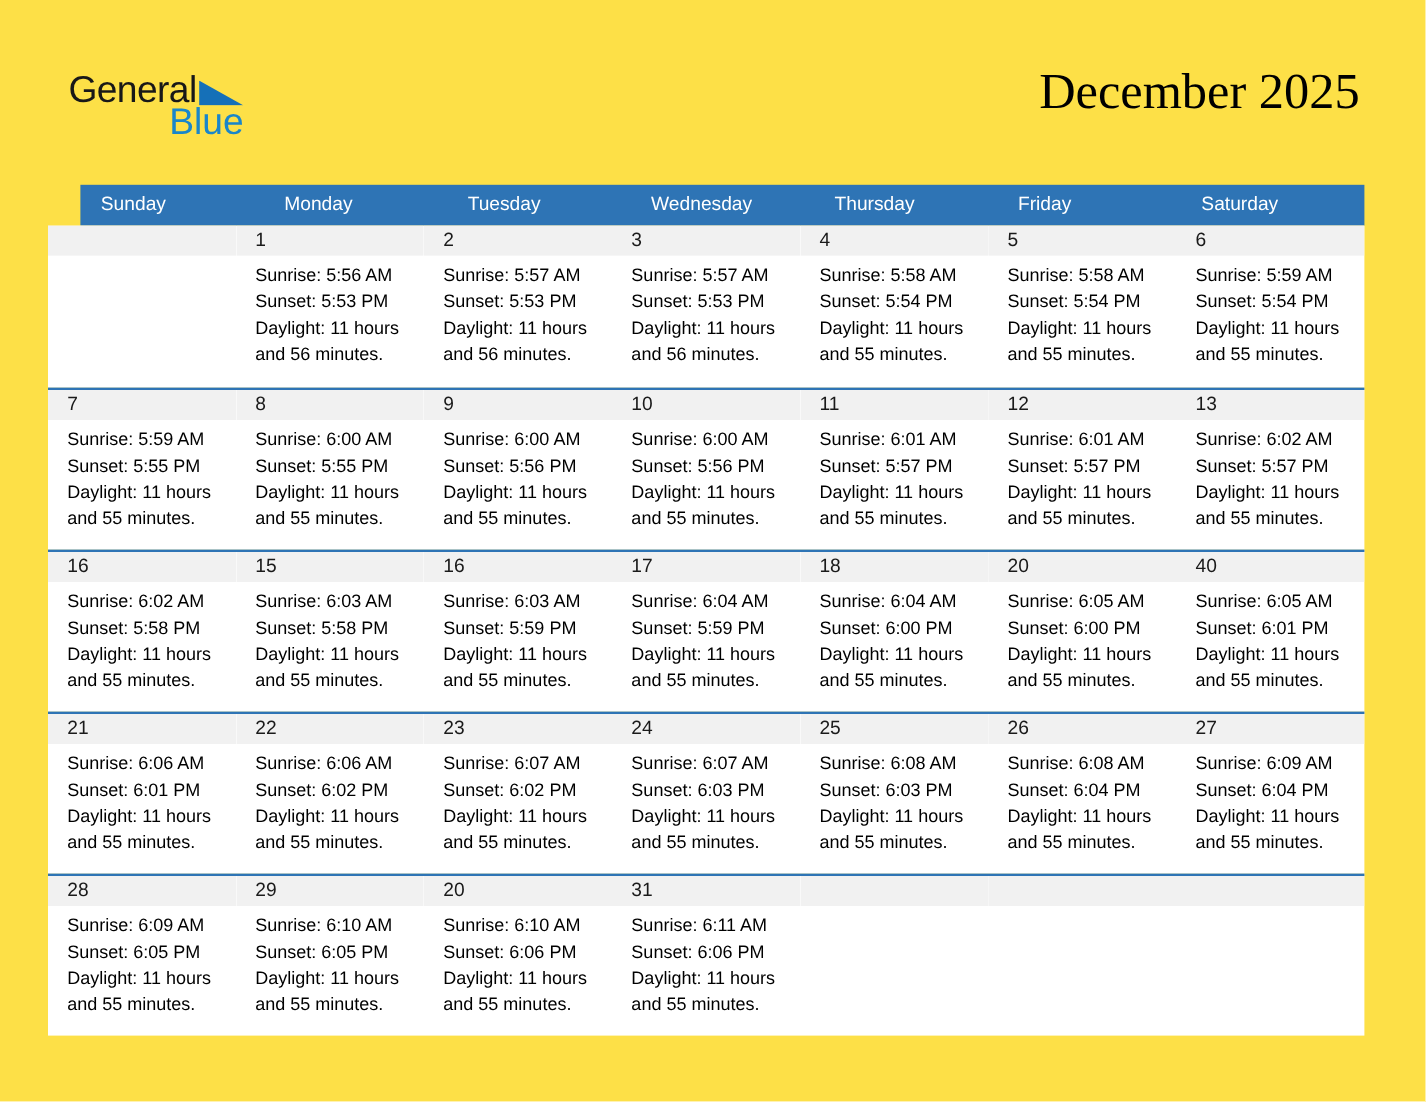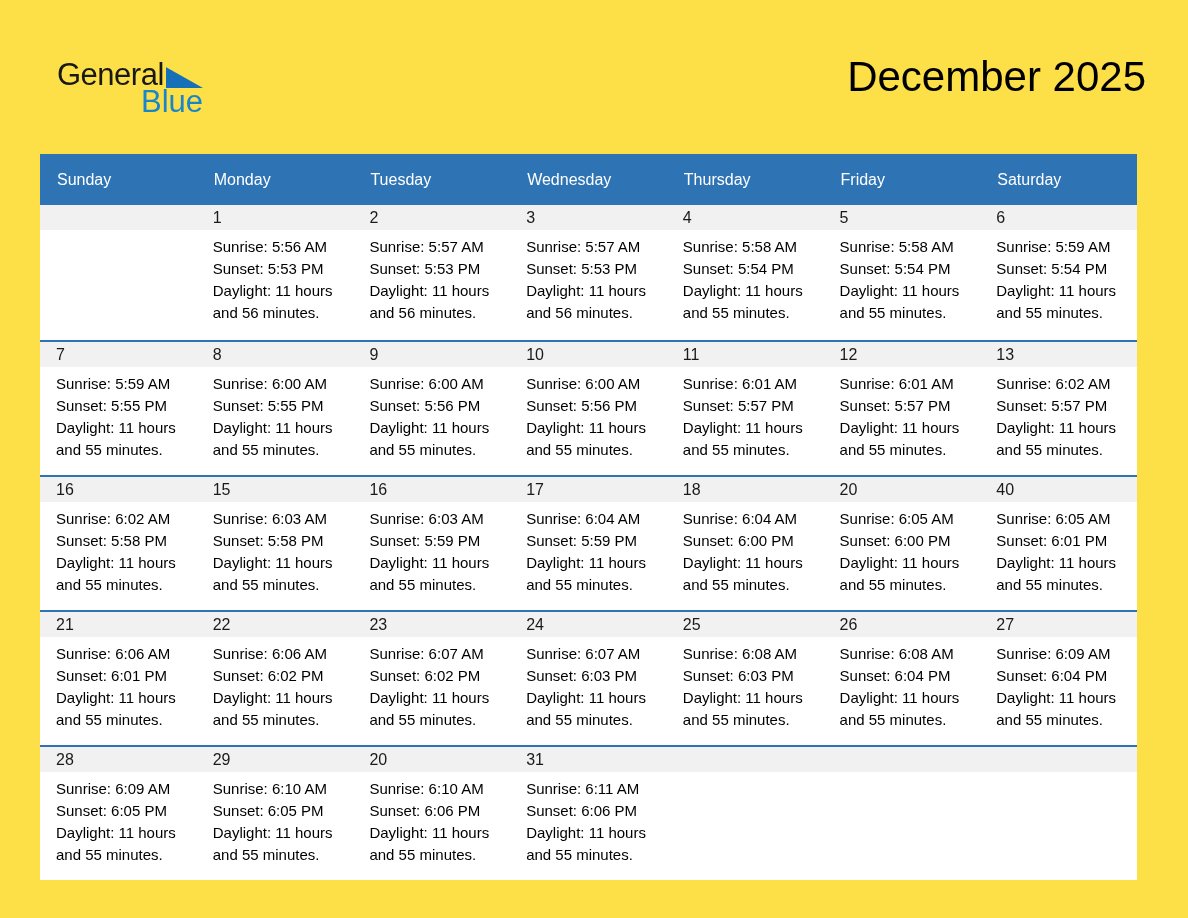--- a/index.html
+++ b/index.html
@@ -16,29 +16,29 @@
   .logo-row{display:flex;align-items:flex-end;}
   .logo-general{font-size:31px;line-height:29px;color:#181818;letter-spacing:-0.5px;}
   .logo-triangle{
     display:inline-block;width:46px;height:21px;
     margin-left:2px;margin-bottom:1px;
     background:var(--triangle-blue,#1570b8);
     clip-path:polygon(0 0,100% 100%,0 100%);
   }
   .logo-blue{font-size:31px;line-height:25px;color:var(--logo-blue,#1a86ca);text-align:right;}
   
-  .titles{position:absolute;top:54px;right:42px;text-align:right;}
+  .titles{position:absolute;top:54px;right:55px;text-align:right;font-family:Liberation Serif, serif;}
   .titles h1{margin:0;font-size:42px;font-weight:400;line-height:46px;color:#000;}
   .titles h2{margin:10px 0 0 0;font-size:22px;font-weight:700;line-height:26px;color:#000;}
   
   .calendar{position:absolute;left:40px;top:154px;width:1097px;}
   .weekday-row{
     display:grid;grid-template-columns:repeat(7,1fr);
     background:var(--header-blue,#2e74b5);
-    height:51px;align-items:center;
+    height:34px;align-items:center;margin-left:27px;
   }
   .weekday-cell{color:#ffffff;font-size:16px;padding-left:17px;font-weight:400;}
   .week-row{
     display:grid;grid-template-columns:repeat(7,1fr);
     height:135px;box-sizing:border-box;background:#fff;
   }
   .week-row.bordered{border-top:2px solid var(--header-blue,#2e74b5);}
   .day-cell{overflow:hidden;}
   .day-num{
     height:25px;line-height:25px;

